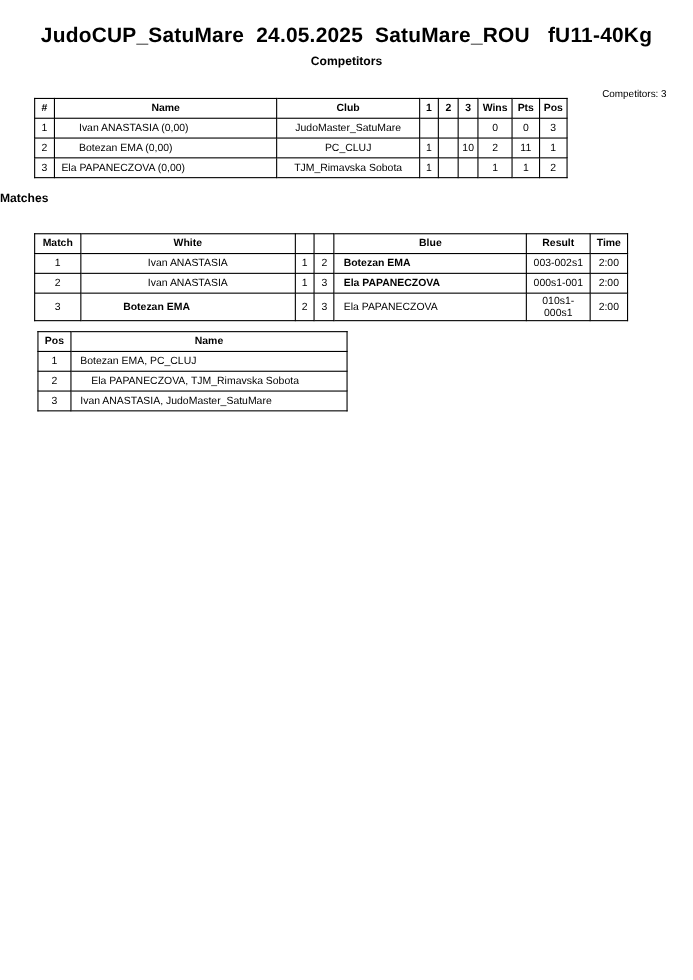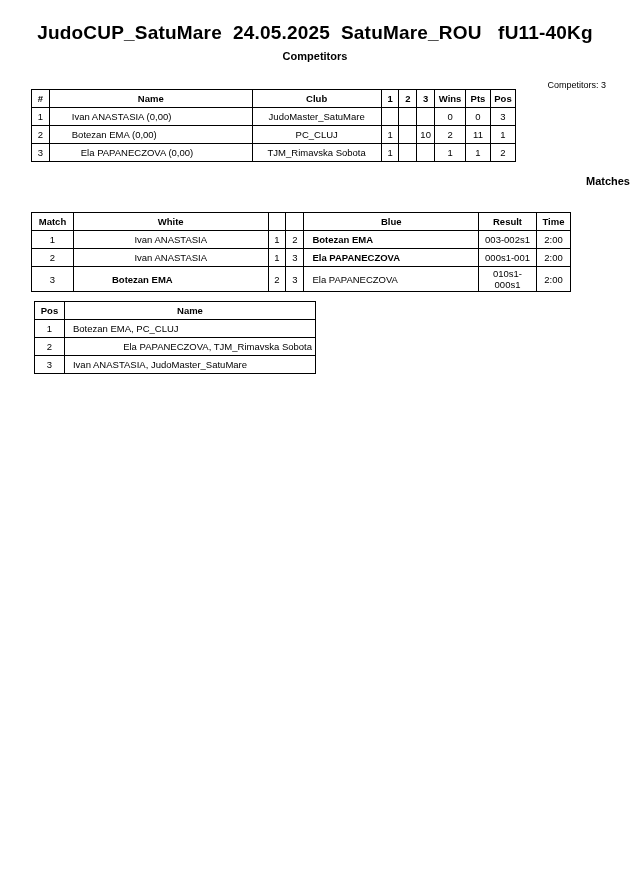--- a/index.html
+++ b/index.html
@@ -84,21 +84,21 @@
   .col-wins  { width: 31px; }
   .col-pts   { width: 25px; }
   .col-pos   { width: 25px; }
 
   
   .matches-title {
     position: absolute;
     left: 0;
     right: 0;
     top: 175px;
-    text-align: right;
+    text-align: left;
     font-size: 11px;
     font-weight: bold;
   }
   .matches-wrap {
     position: absolute;
     left: 31px;
     top: 212px;
   }
   table.matches { width: 540px; }
   table.matches td, table.matches th { height: 18px; }
@@ -174,21 +174,21 @@
           <td class="c">PC_CLUJ</td>
           <td class="c">1</td>
           <td class="c"></td>
           <td class="c">10</td>
           <td class="c">2</td>
           <td class="c">11</td>
           <td class="c">1</td>
         </tr>
         <tr>
           <td class="c">3</td>
-          <td class="l" style="padding-left:31px;">Ela PAPANECZOVA  (0,00)</td>
+          <td class="l" style="padding-left:6px;">Ela PAPANECZOVA  (0,00)</td>
           <td class="c">TJM_Rimavska Sobota</td>
           <td class="c">1</td>
           <td class="c"></td>
           <td class="c"></td>
           <td class="c">1</td>
           <td class="c">1</td>
           <td class="c">2</td>
         </tr>
       </tbody>
     </table>
@@ -250,21 +250,21 @@
           <th class="res-name">Name</th>
         </tr>
       </thead>
       <tbody>
         <tr>
           <td class="c">1</td>
           <td class="l" style="padding-left:8px;">Botezan EMA, PC_CLUJ</td>
         </tr>
         <tr>
           <td class="c">2</td>
-          <td class="l" style="padding-left:8px;text-align:right;">Ela PAPANECZOVA, TJM_Rimavska Sobota</td>
+          <td class="l" style="padding-left:18px;">Ela PAPANECZOVA, TJM_Rimavska Sobota</td>
         </tr>
         <tr>
           <td class="c">3</td>
           <td class="l" style="padding-left:8px;">Ivan  ANASTASIA, JudoMaster_SatuMare</td>
         </tr>
       </tbody>
     </table>
   </div>
 
 </div>

